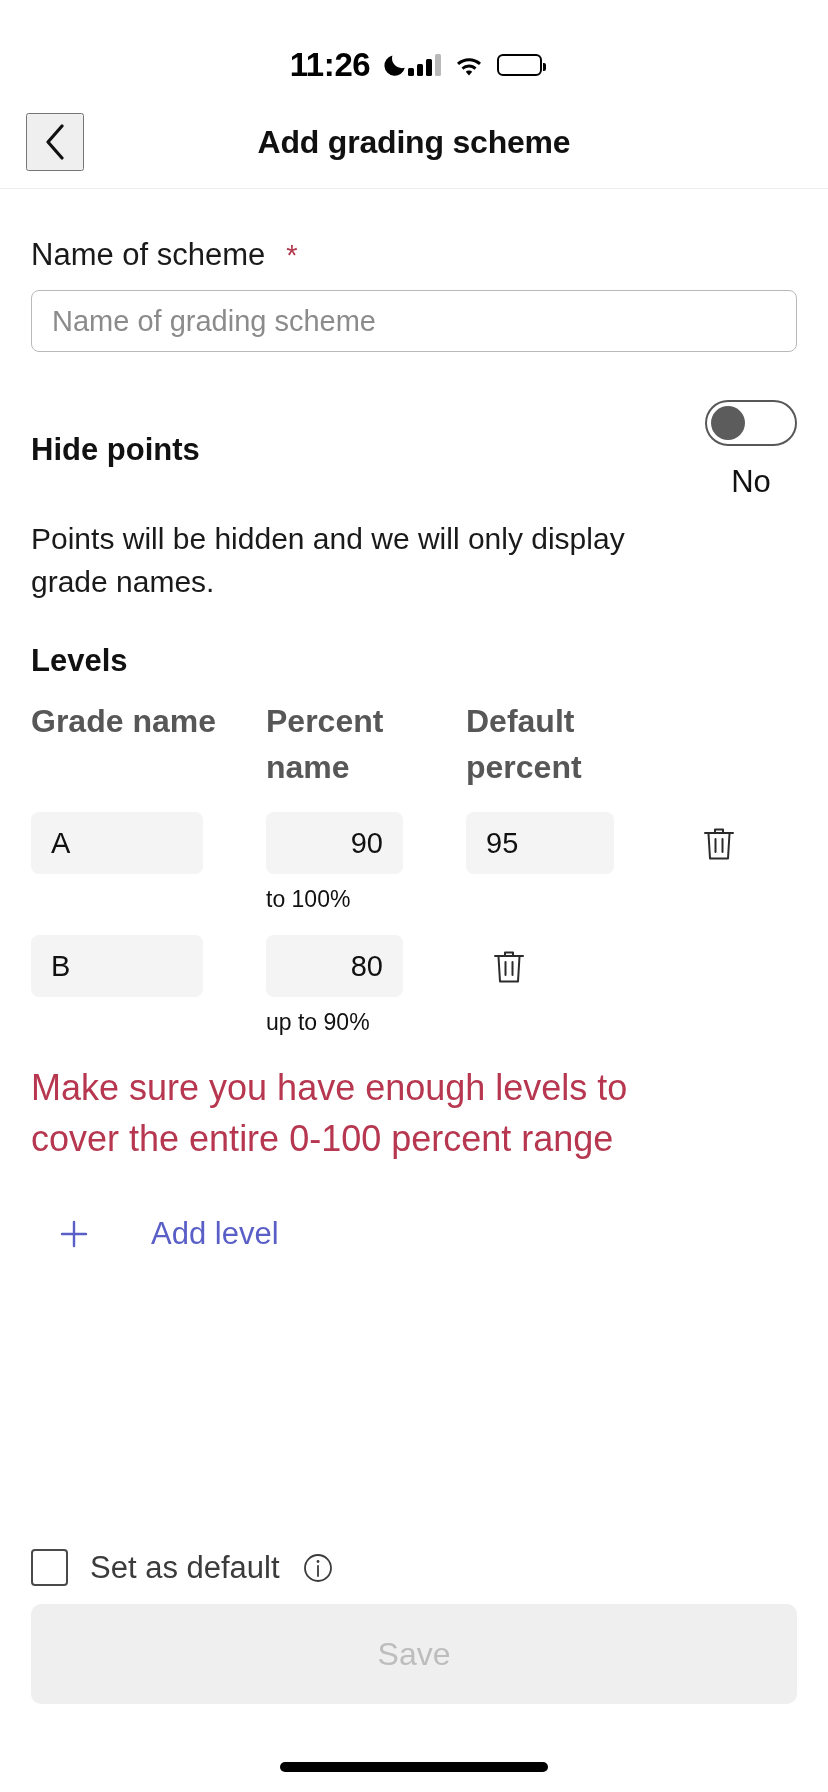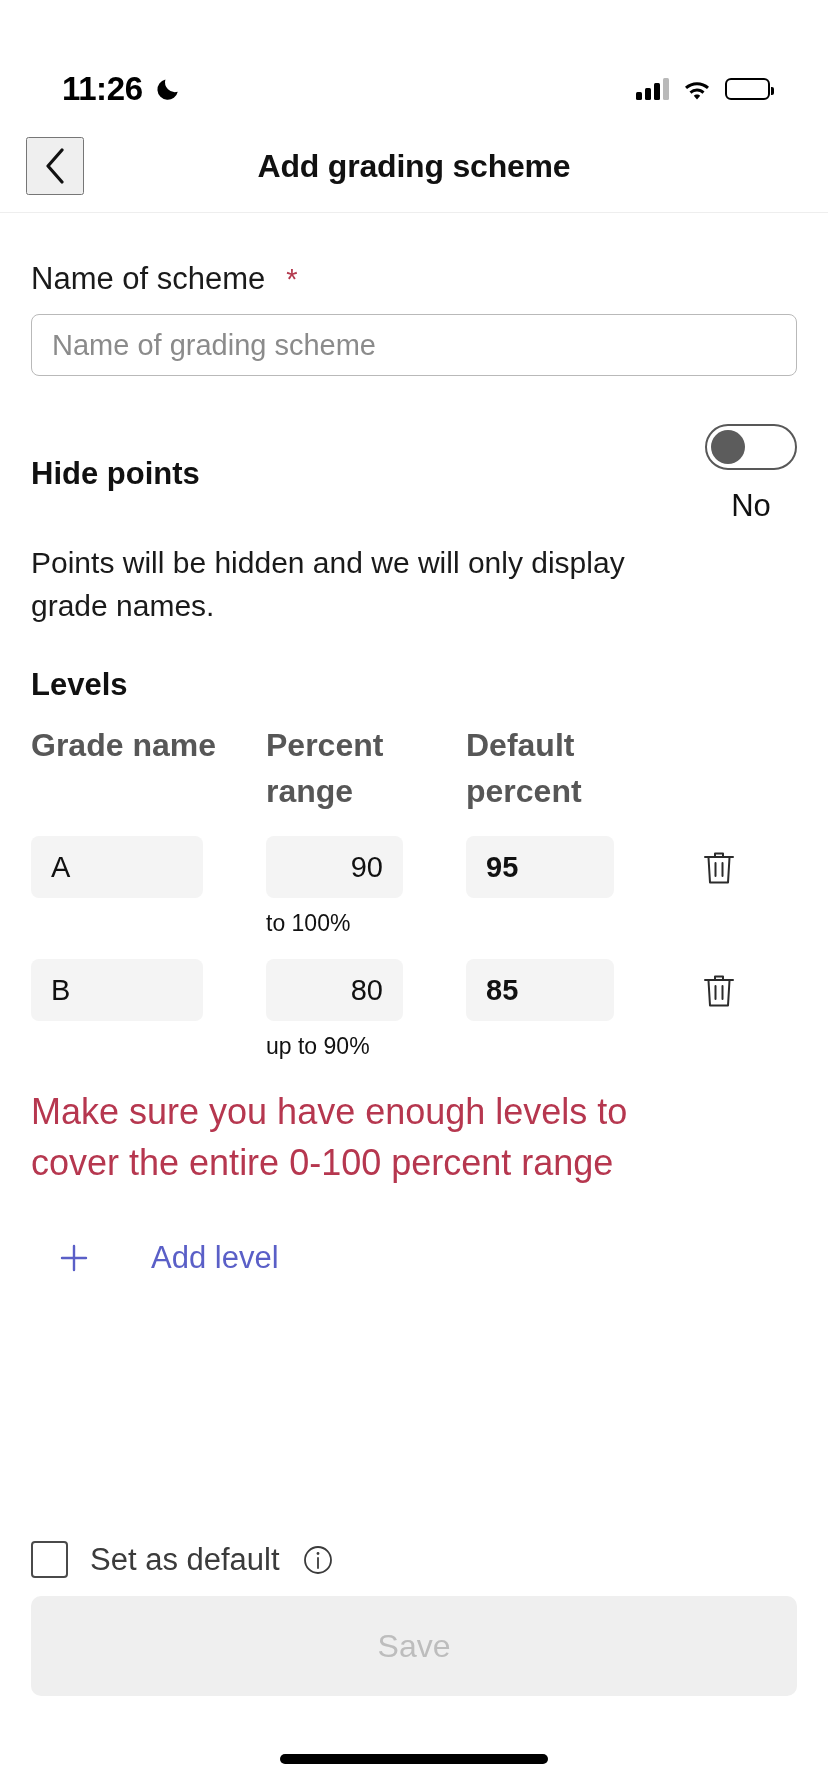--- a/index.html
+++ b/index.html
@@ -8,23 +8,22 @@
     background: #ffffff;
     font-family: "Liberation Sans", sans-serif;
     -webkit-font-smoothing: antialiased;
     overflow: hidden;
   }
   body { position: relative; color: #111111; }
 
   
   .statusbar {
     height: 96px;
-    display: flex; align-items: center; justify-content: space-between;
+    display: flex; align-items: center; justify-content: center;
     padding: 34px 58px 0 62px;
-    margin-top: 24px;
   }
   .sb-left { display: flex; align-items: center; gap: 12px; }
   .sb-time { font-size: 33px; font-weight: 600; letter-spacing: -0.4px; color: #000; }
   .moon-icon { width: 26px; height: 26px; display: block; }
   .sb-right { display: flex; align-items: center; gap: 13px; }
   .cell-bars { display: flex; align-items: flex-end; gap: 3px; height: 22px; }
   .cell-bars i { display: block; width: 6px; background: #000; border-radius: 1.5px; }
   .cell-bars i:nth-child(1){ height: 8px; }
   .cell-bars i:nth-child(2){ height: 12px; }
   .cell-bars i:nth-child(3){ height: 17px; }
@@ -100,21 +99,21 @@
   .col-action { width: 90px; }
 
   .level-row { display: flex; align-items: flex-start; margin-top: 22px; }
   .cell-input {
     height: 62px; border: none; border-radius: 8px;
     background: #f4f4f4; padding: 0 20px;
     font-family: "Liberation Sans", sans-serif; font-size: 29px; color: #111;
   }
   .in-grade  { width: 172px; }
   .in-range  { width: 137px; text-align: right; }
-  .in-defpct { width: 148px; font-weight: bold; }
+  .in-defpct { width: 148px; }
   .range-wrap { width: 200px; display: flex; flex-direction: column; }
   .range-note { margin-top: 12px; font-size: 23px; color: #111; white-space: nowrap; }
   .trash-btn {
     width: 62px; height: 62px; display: flex; align-items: center; justify-content: center;
     background: none; border: none; margin-left: 12px;
   }
   .trash-icon { width: 34px; height: 38px; }
 
   .error-text {
     margin-top: 26px; font-size: 36px; line-height: 1.42; color: #b6374f;
@@ -127,21 +126,21 @@
     background: none; border: none; cursor: pointer;
   }
   .plus-icon { width: 30px; height: 30px; }
   .add-level-label {
     font-size: 31px; color: #5a5fc7;
     font-family: "Liberation Sans", sans-serif;
     margin-left: 40px;
   }
 
   
-  .footer { position: absolute; left: 0; right: 0; bottom: 0; padding: 0 31px 8px; }
+  .footer { position: absolute; left: 0; right: 0; bottom: 0; padding: 0 31px 0; }
   .default-row { display: flex; align-items: center; gap: 22px; margin-bottom: 18px; }
   .checkbox { width: 37px; height: 37px; border: 2px solid #4a4a4a; border-radius: 4px; background: #fff; }
   .default-label { font-size: 31px; color: #3b3b3b; }
   .info-icon { width: 32px; height: 32px; }
   .save-btn {
     width: 100%; height: 100px; border: none; border-radius: 10px;
     background: #efefef; color: #bdbdbd;
     font-family: "Liberation Sans", sans-serif; font-size: 32px;
   }
   .home-indicator {
@@ -210,21 +209,21 @@
       <span class="toggle-value">No</span>
     </div>
   </div>
 
   <div class="help-text">Points will be hidden and we will only display grade names.</div>
 
   <div class="section-title">Levels</div>
 
   <div class="levels-head">
     <div class="col-grade">Grade name</div>
-    <div class="col-range">Percent range</div>
+    <div class="col-range">Percent name</div>
     <div class="col-defpct">Default percent</div>
     <div class="col-action"></div>
   </div>
 
   
   <div class="level-row">
     <div class="col-grade">
       <input class="cell-input in-grade" type="text" value="A" style="">
     </div>
     <div class="range-wrap">
@@ -247,23 +246,20 @@
   </div>
 
   
   <div class="level-row">
     <div class="col-grade">
       <input class="cell-input in-grade" type="text" value="B" style="">
     </div>
     <div class="range-wrap">
       <input class="cell-input in-range" type="text" value="80" style="">
       <span class="range-note">up to 90%</span>
-    </div>
-    <div class="col-defpct">
-      <input class="cell-input in-defpct" type="text" value="85" style="">
     </div>
     <button class="trash-btn">
       <span class="trash-icon">
         <svg viewBox="0 0 34 38" width="34" height="38" fill="none" stroke="#2b2b2b" stroke-width="2" stroke-linecap="round" stroke-linejoin="round">
           <path d="M3 9h28"></path>
           <path d="M13 9V5.5h8V9"></path>
           <path d="M6.5 9.5 8 34.5h18l1.5-25"></path>
           <path d="M13.5 15v13M20.5 15v13"></path>
         </svg>
       </span>

